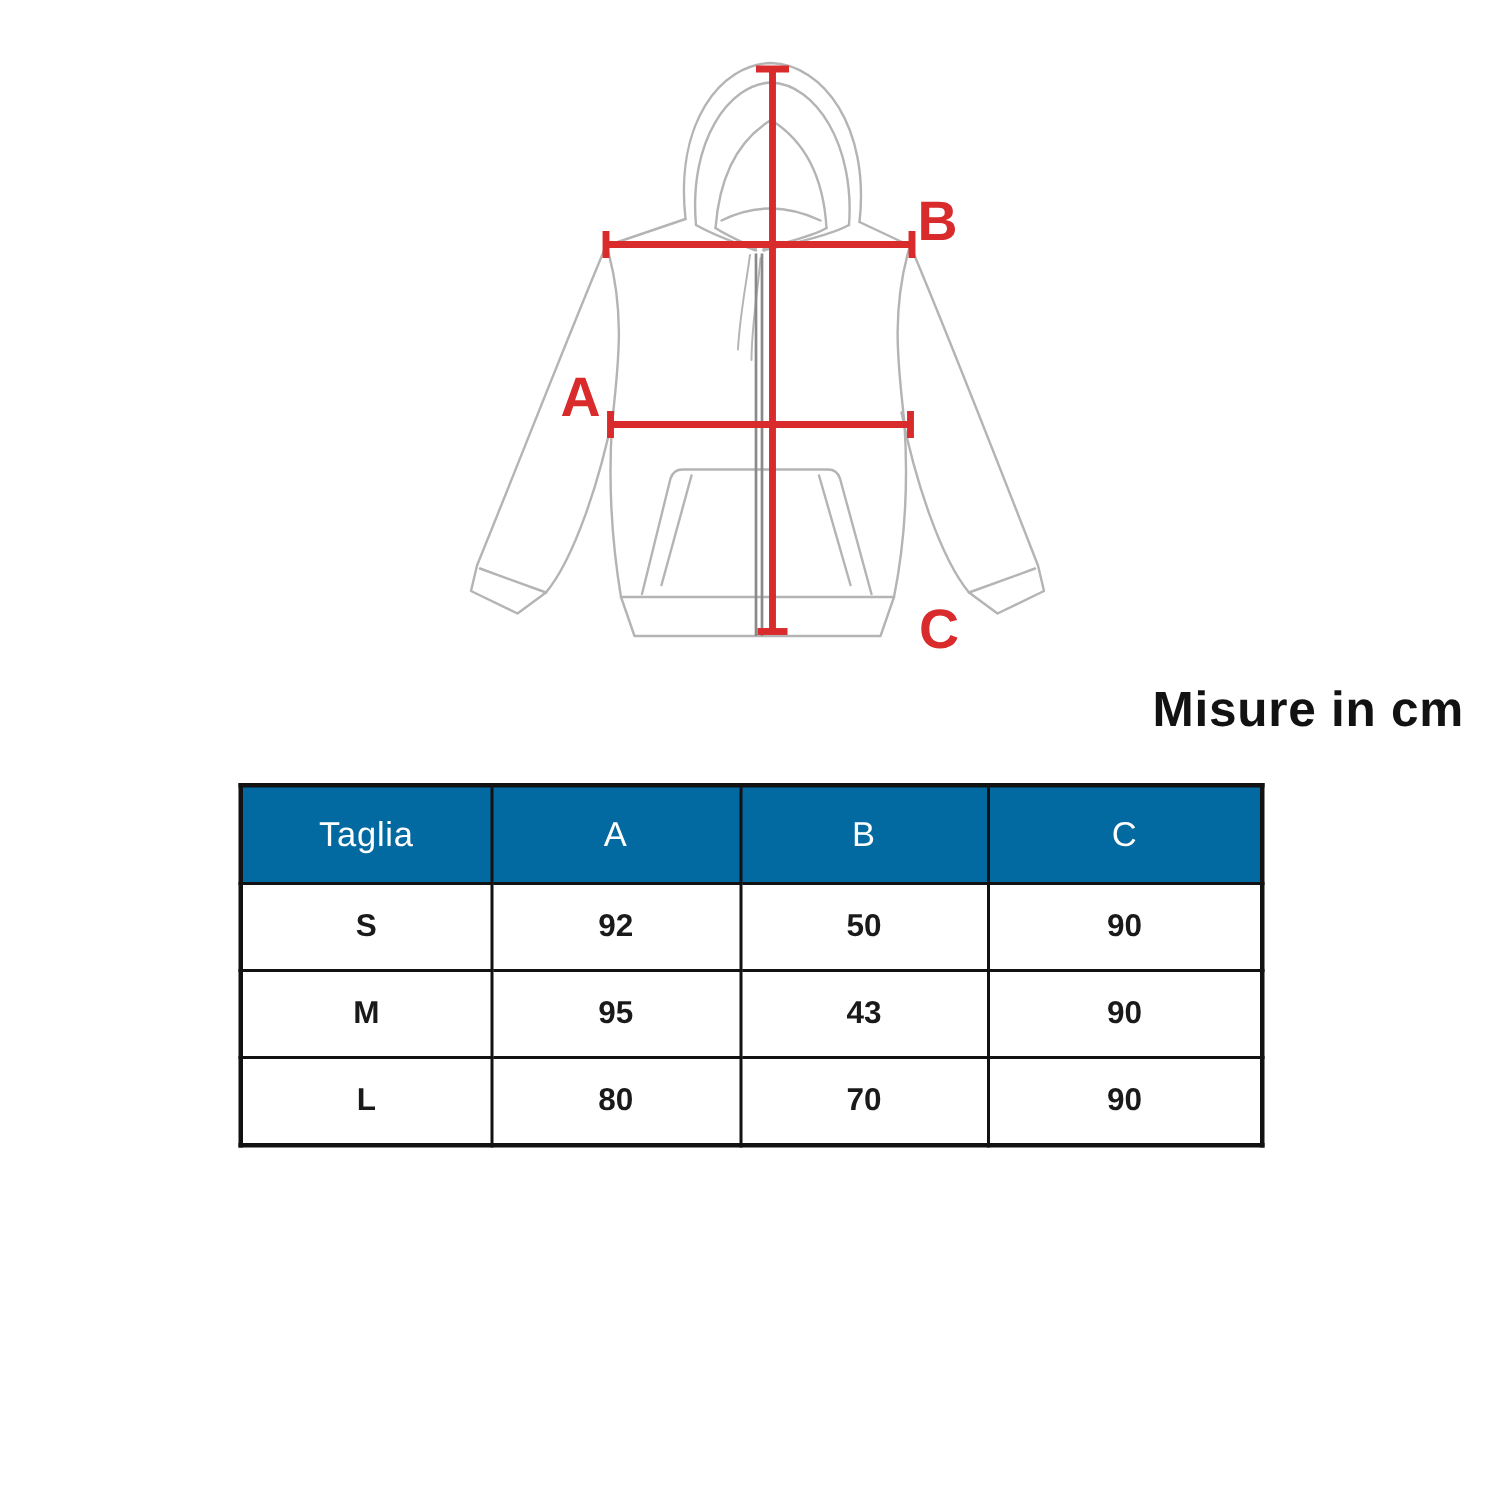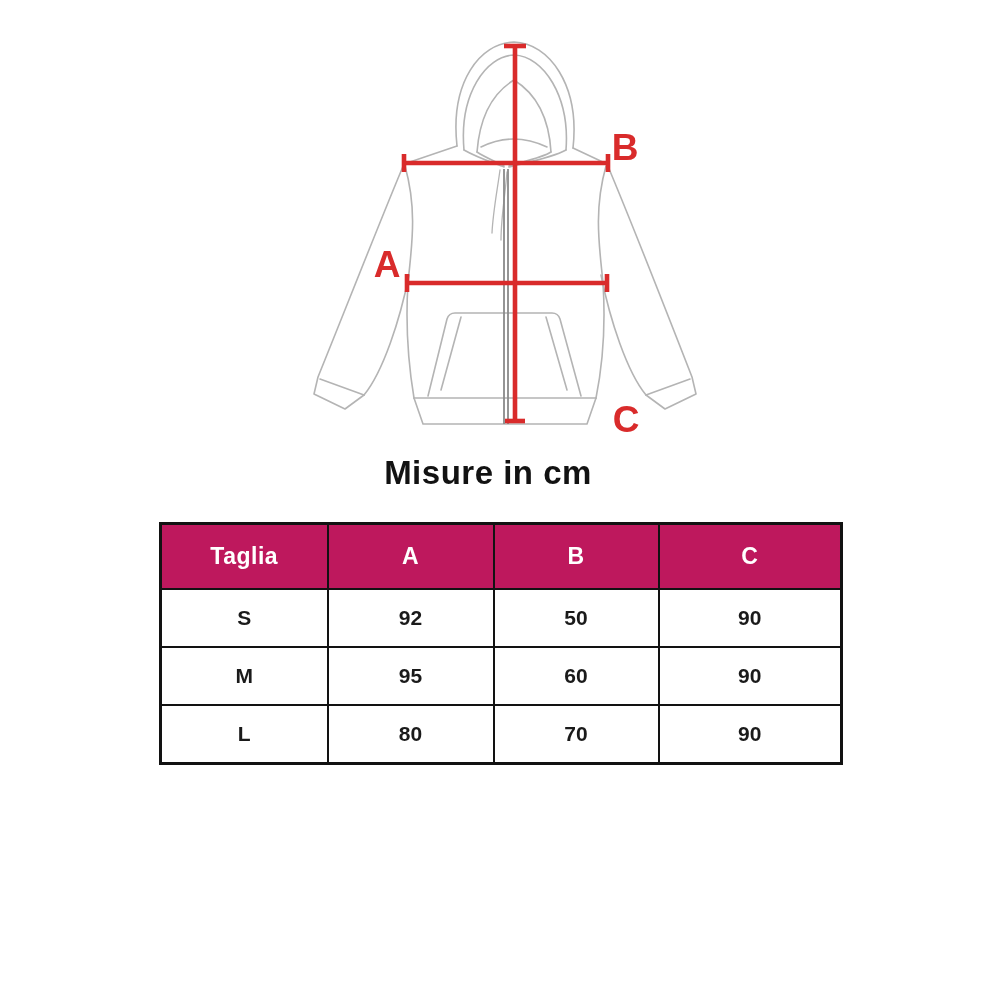--- a/index.html
+++ b/index.html
@@ -1,23 +1,23 @@
 <!DOCTYPE html>
 <html><head>
 <meta charset="utf-8">
 <style>
   html,body{margin:0;padding:0;background:#ffffff;}
   body{width:1000px;height:1000px;font-family:"Liberation Sans",sans-serif;color:#111;}
   .stage{position:relative;width:1000px;height:1000px;background:#fff;overflow:hidden;}
   .diagram-svg{display:block;}
   .chart-title{width:1000px;box-sizing:border-box;padding-right:24px;margin-top:4px;
-    text-align:center;font-size:33px;font-weight:bold;letter-spacing:.5px;color:#121212;}
+    text-align:right;font-size:33px;font-weight:bold;letter-spacing:.5px;color:#121212;}
   .size-table{margin:30px 0 0 159px;width:681px;border-collapse:collapse;table-layout:fixed;
     border:3px solid #121212;}
-  .size-table th{background:#be185d;color:#ffffff;font-size:23px;font-weight:bold;
+  .size-table th{background:#0369a1;color:#ffffff;font-size:23px;font-weight:normal;
     height:61px;text-align:center;letter-spacing:.5px;border:2px solid #121212;}
   .size-table td{background:#ffffff;color:#1a1a1a;font-size:21px;font-weight:bold;
     height:54px;text-align:center;border:2px solid #121212;}
 </style>
 </head>
 <body>
 
 <div class="stage">
 
   <svg class="diagram-svg" width="1000" height="450" viewBox="0 0 1000 450">
@@ -101,21 +101,21 @@
     <tbody>
       <tr>
         <td>S</td>
         <td>92</td>
         <td>50</td>
         <td>90</td>
       </tr>
       <tr>
         <td>M</td>
         <td>95</td>
-        <td>60</td>
+        <td>43</td>
         <td>90</td>
       </tr>
       <tr>
         <td>L</td>
         <td>80</td>
         <td>70</td>
         <td>90</td>
       </tr>
     </tbody>
   </table>

